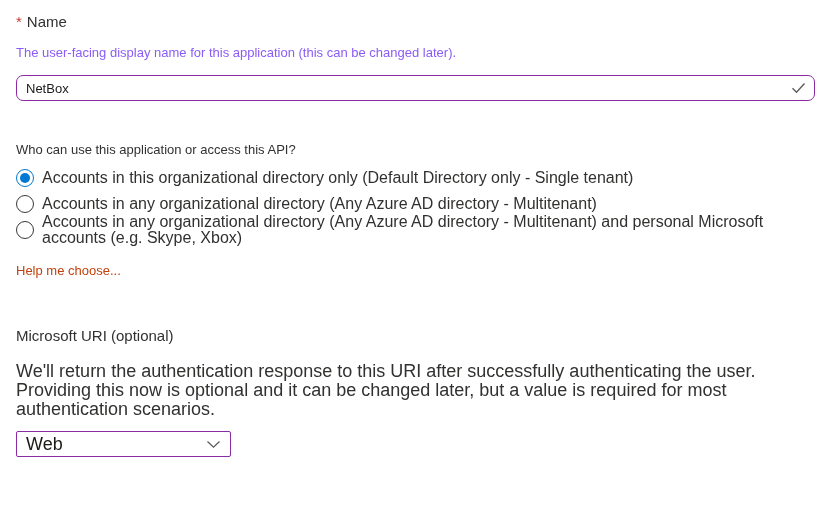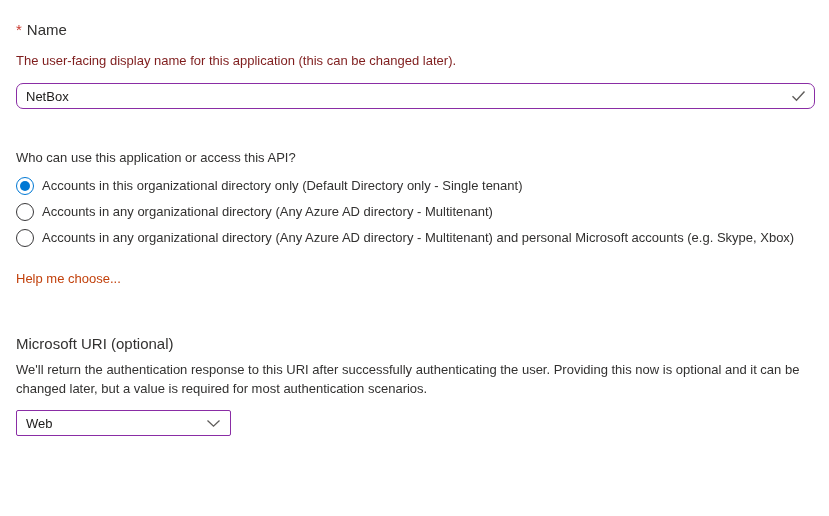--- a/index.html
+++ b/index.html
@@ -7,38 +7,38 @@
   body {
     font-family: "Liberation Sans", sans-serif;
     color: #323130;
     width: 829px;
     height: 516px;
     overflow: hidden;
   }
   .page {
     width: 829px;
     height: 516px;
-    padding: 20px 14px 0 16px;
+    padding: 12px 14px 0 16px;
   }
 
   .field-label {
     font-size: 15px;
     line-height: 20px;
     font-weight: 400;
     color: #323130;
   }
   .required {
     color: #c8392f;
     margin-right: 5px;
   }
   .hint {
     font-size: 13px;
     line-height: 16px;
     margin-top: 13px;
-    color: #7f1d1d;
+    color: #8b5cf6;
   }
 
   .input-wrap {
     position: relative;
     margin-top: 14px;
   }
   .text-input {
     width: 100%;
     height: 26px;
     border: 1.5px solid #8a2da5;
@@ -92,55 +92,55 @@
     background: #fff;
   }
   .radio-row.selected .radio-circle { border-color: #0078d4; }
   .radio-dot {
     width: 10px;
     height: 10px;
     border-radius: 50%;
     background: transparent;
   }
   .radio-row.selected .radio-dot { background: #0078d4; }
-  .radio-label { font-size: 13px; line-height: 16px; color: #323130; }
+  .radio-label { font-size: 16px; line-height: 16px; color: #323130; }
 
   .help-link {
     display: inline-block;
     margin-top: 20px;
     font-size: 13px;
     line-height: 16px;
     color: #c2410c;
     text-decoration: none;
     cursor: pointer;
   }
 
   .section-3 { margin-top: 47px; }
   .para {
-    font-size: 13px;
+    font-size: 18px;
     line-height: 19px;
-    margin-top: 6px;
+    margin-top: 16px;
     max-width: 799px;
   }
 
   .controls-row {
     display: flex;
     margin-top: 12px;
     gap: 13px;
   }
   .select-box {
     width: 215px;
     height: 26px;
     border: 1.5px solid #8a2da5;
     border-radius: 2px;
     display: flex;
     align-items: center;
     justify-content: space-between;
     padding: 0 9px;
-    font-size: 13px;
+    font-size: 18px;
     color: #1b1a19;
     background: #fff;
     cursor: pointer;
   }
   .uri-wrap {
     position: relative;
     width: 421px;
     margin-top: 0;
   }
 </style>

